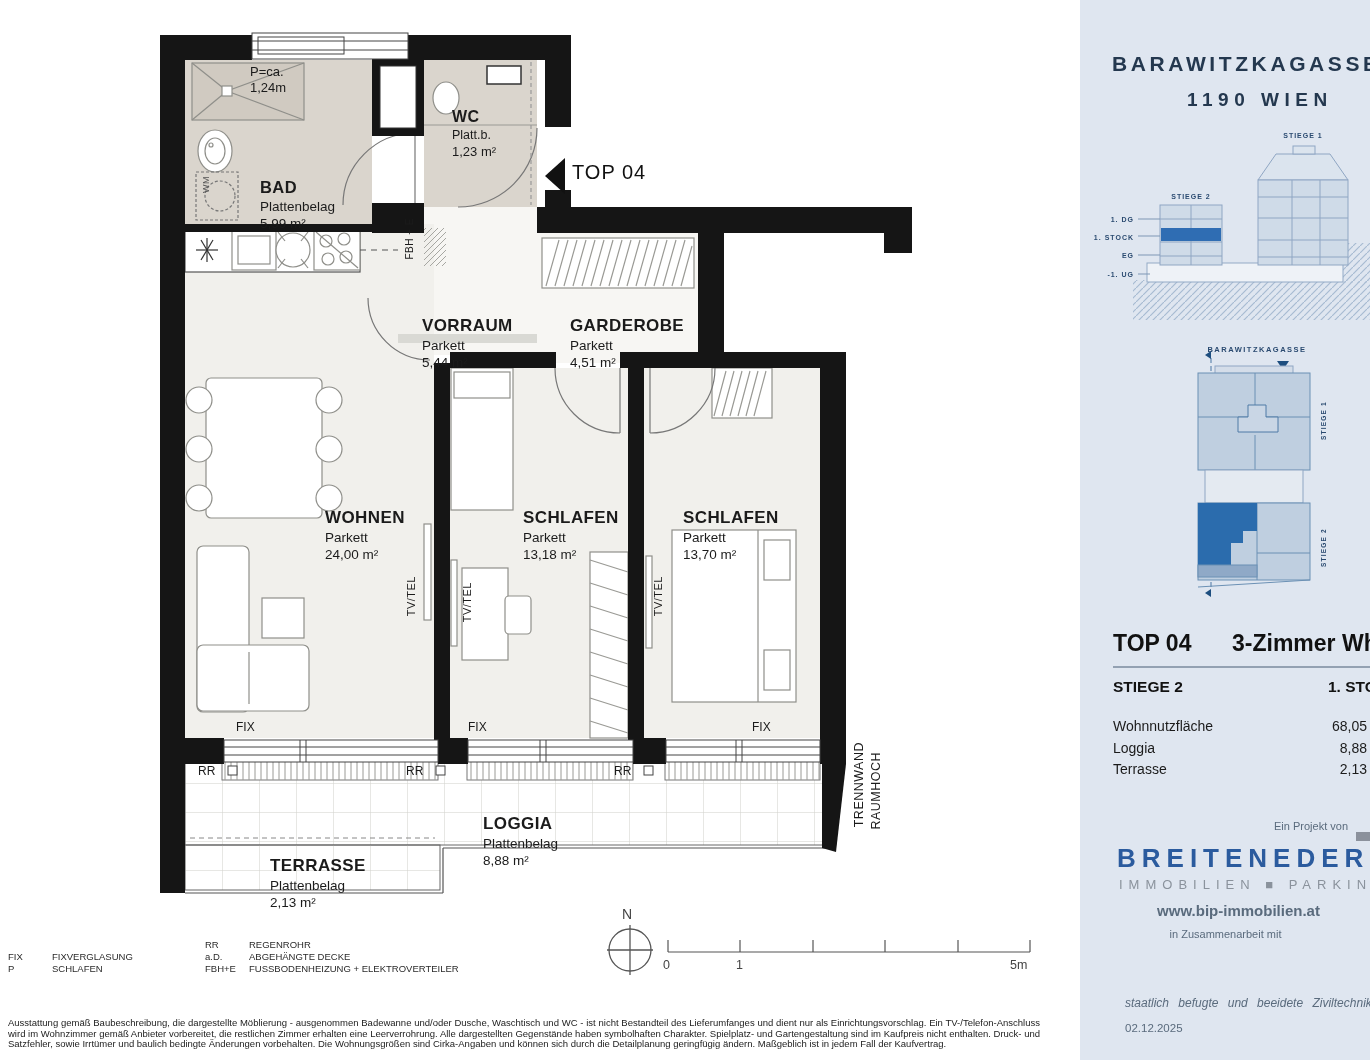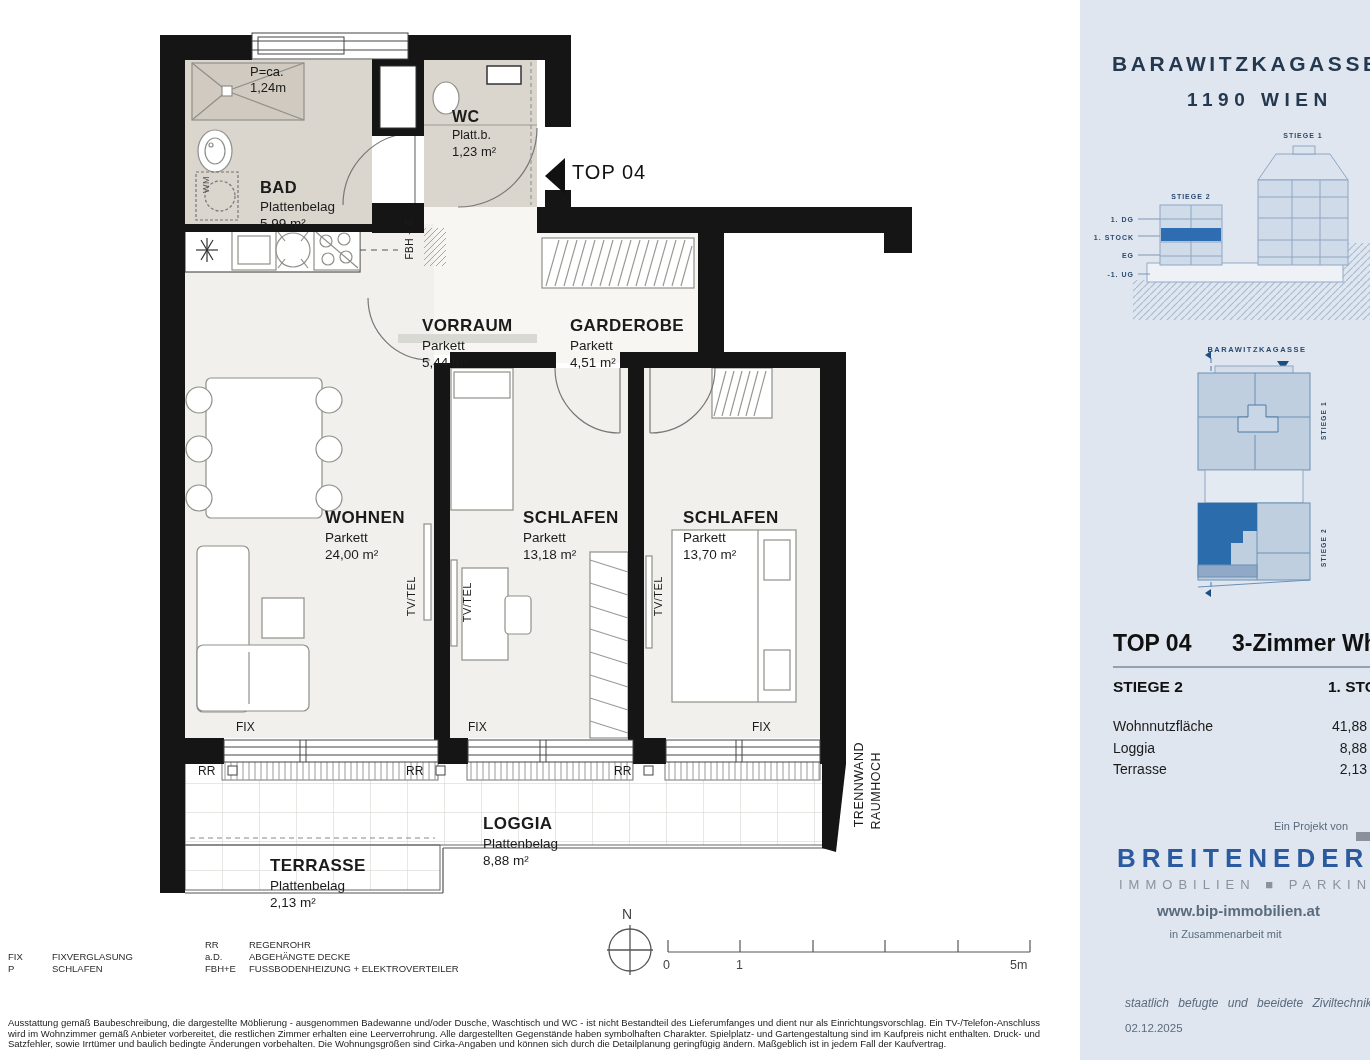--- a/index.html
+++ b/index.html
@@ -463,21 +463,21 @@
         <text transform="rotate(-90 221 235)" x="221" y="235">STIEGE 2</text>
       </g>
     </svg>
 
     <div class="sb unit-id">TOP 04</div>
     <div class="sb unit-type">3-Zimmer Whg</div>
     <div class="unit-hr"></div>
     <div class="sb unit-stiege">STIEGE 2</div>
     <div class="sb unit-floor">1. STOCK</div>
     <div class="sb urow-lbl" style="top:718px">Wohnnutzfläche</div>
-    <div class="sb urow-val" style="top:718px">41,88</div>
+    <div class="sb urow-val" style="top:718px">68,05</div>
     <div class="sb urow-lbl" style="top:740px">Loggia</div>
     <div class="sb urow-val" style="top:740px">8,88</div>
     <div class="sb urow-lbl" style="top:761px">Terrasse</div>
     <div class="sb urow-val" style="top:761px">2,13</div>
 
     <div class="sb proj-intro">Ein Projekt von</div>
     <div class="brand-bar"></div>
     <div class="sb brand">BREITENEDER</div>
     <div class="sb brand-sub">IMMOBILIEN ■ PARKING</div>
     <div class="sb website">www.bip-immobilien.at</div>

